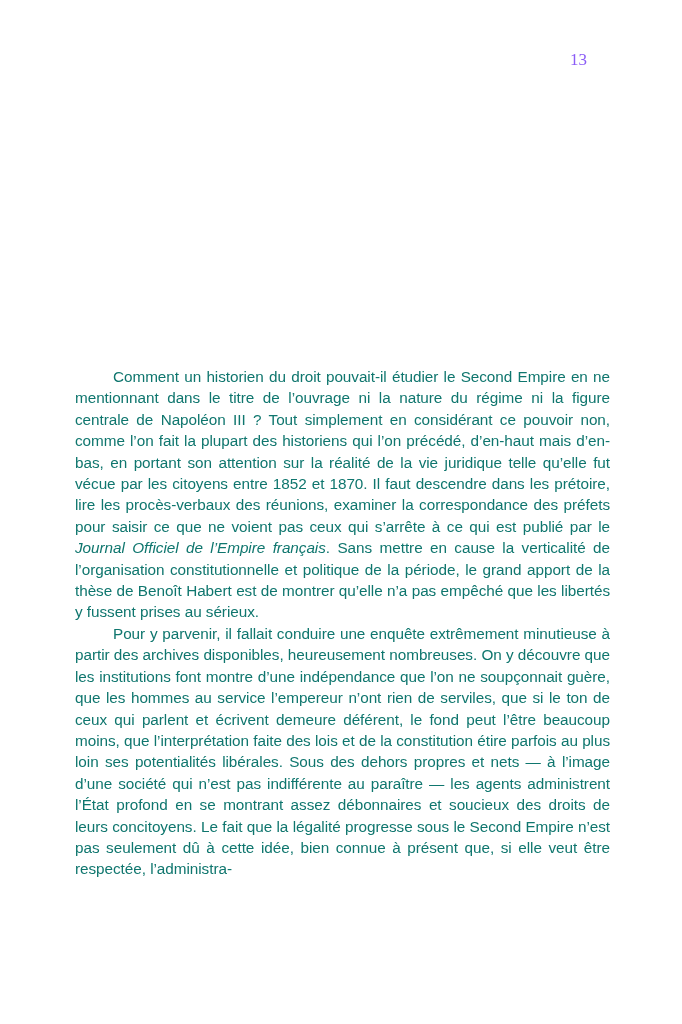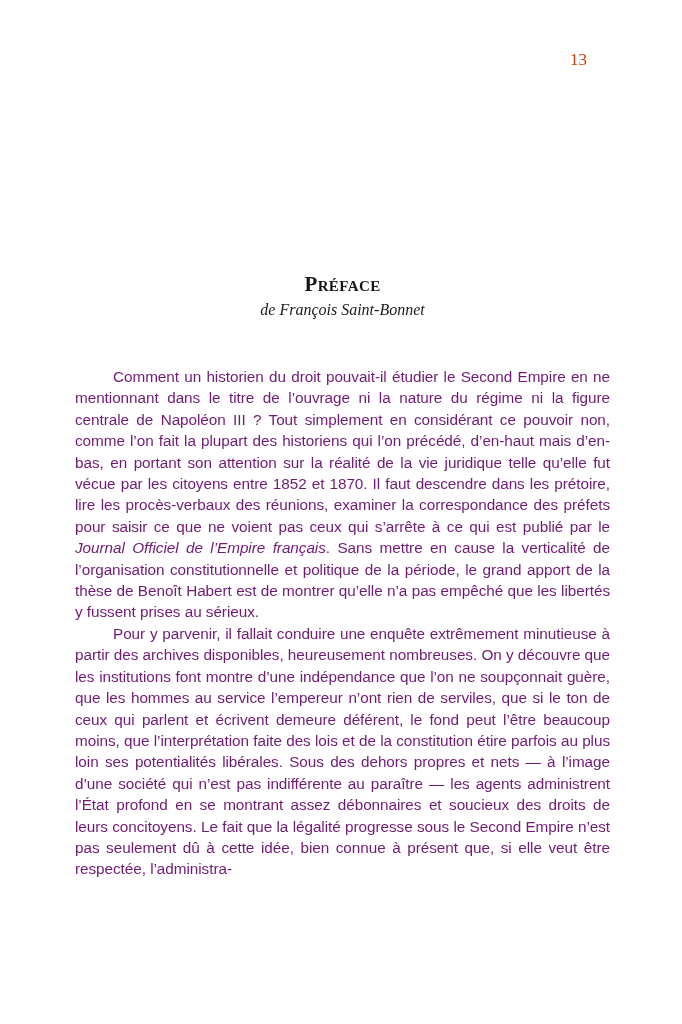--- a/index.html
+++ b/index.html
@@ -14,21 +14,21 @@
     background: #ffffff;
     overflow: hidden;
     font-family: "Liberation Sans", sans-serif;
   }
   .page-number {
     position: absolute;
     top: 50px;
     right: 95px;
     font-family: "Liberation Serif", serif;
     font-size: 17px;
-    color: #c2410c;
+    color: #8b5cf6;
   }
   .heading {
     position: absolute;
     top: 272px;
     left: 75px;
     width: 535px;
     text-align: center;
     color: #161616;
   }
   .heading .title {
@@ -51,43 +51,39 @@
   }
   .body-text {
     position: absolute;
     top: 366px;
     left: 75px;
     width: 535px;
     text-align: justify;
     font-family: "Liberation Sans", sans-serif;
     font-size: 15.3px;
     line-height: 21.4px;
-    color: #701a75;
+    color: #0f766e;
     letter-spacing: -0.05px;
   }
   .body-text p {
     margin: 0;
     text-indent: 38px;
   }
   .body-text p + p {
   }
   .body-text em {
     font-style: italic;
   }
 </style>
 </head>
 <body>
 
 <div class="page">
 
   <div class="page-number">13</div>
 
-  <header class="heading">
-    <h1 class="title">Préface</h1>
-    <div class="subtitle">de François Saint-Bonnet</div>
-  </header>
 
   <main class="body-text">
     <p class="paragraph"><span>Comment un historien du droit pouvait-il étudier le Second Empire en ne mentionnant dans le titre de l’ouvrage ni la nature du régime ni la figure centrale de Napoléon III ? Tout simplement en considérant ce pouvoir non, comme l’on fait la plupart des historiens qui l’on précédé, d’en-haut mais d’en-bas, en portant son attention sur la réalité de la vie juridique telle qu’elle fut vécue par les citoyens entre 1852 et 1870. Il faut descendre dans les prétoire, lire les procès-verbaux des réunions, examiner la correspondance des préfets pour saisir ce que ne voient pas ceux qui s’arrête à ce qui est publié par le </span><em>Journal Officiel de l’Empire français</em><span>. Sans mettre en cause la verticalité de l’organisation constitutionnelle et politique de la période, le grand apport de la thèse de Benoît Habert est de montrer qu’elle n’a pas empêché que les libertés y fussent prises au sérieux.</span></p>
     <p class="paragraph">Pour y parvenir, il fallait conduire une enquête extrêmement minutieuse à partir des archives disponibles, heureusement nombreuses. On y découvre que les institutions font montre d’une indépendance que l’on ne soupçonnait guère, que les hommes au service l’empereur n’ont rien de serviles, que si le ton de ceux qui parlent et écrivent demeure déférent, le fond peut l’être beaucoup moins, que l’interprétation faite des lois et de la constitution étire parfois au plus loin ses potentialités libérales. Sous des dehors propres et nets — à l’image d’une société qui n’est pas indifférente au paraître — les agents administrent l’État profond en se montrant assez débonnaires et soucieux des droits de leurs concitoyens. Le fait que la légalité progresse sous le Second Empire n’est pas seulement dû à cette idée, bien connue à présent que, si elle veut être respectée, l’administra-</p>
   </main>
 
 </div>
 
 </body></html>

